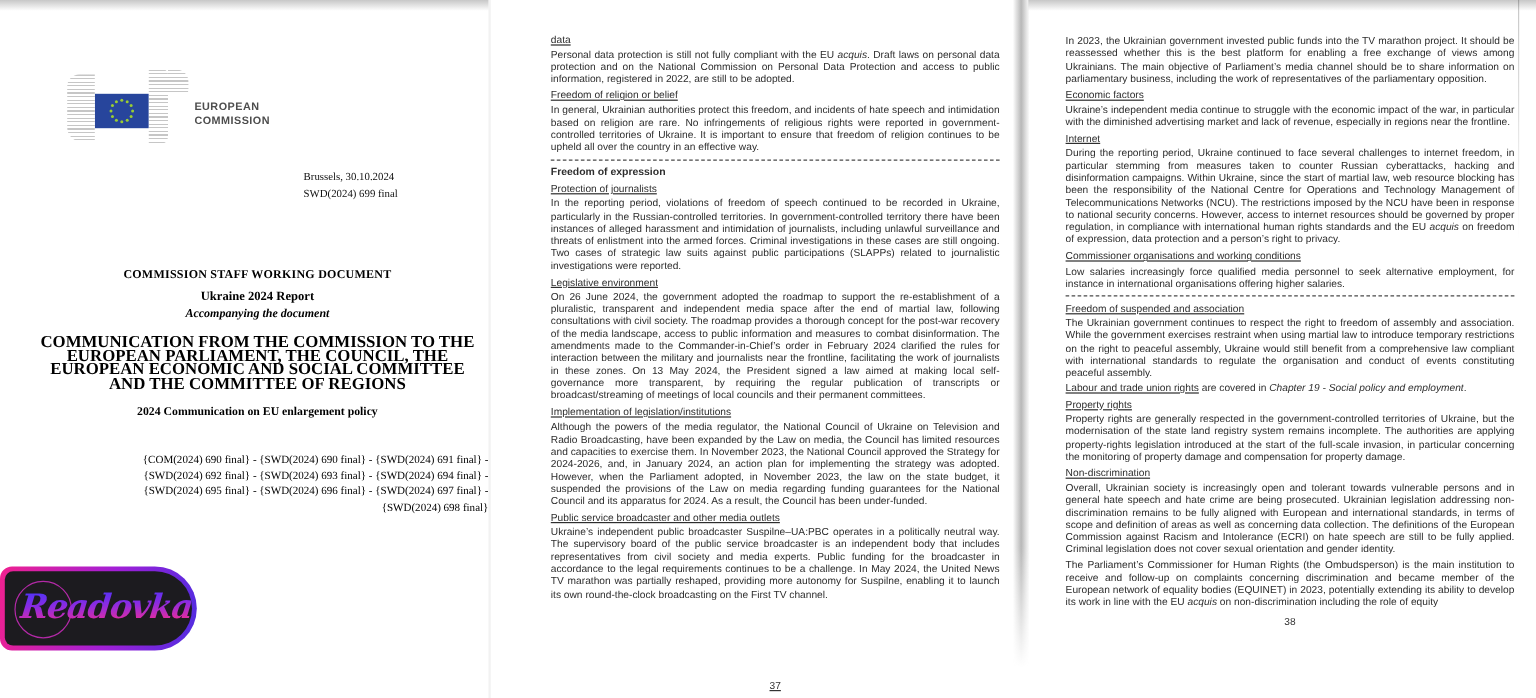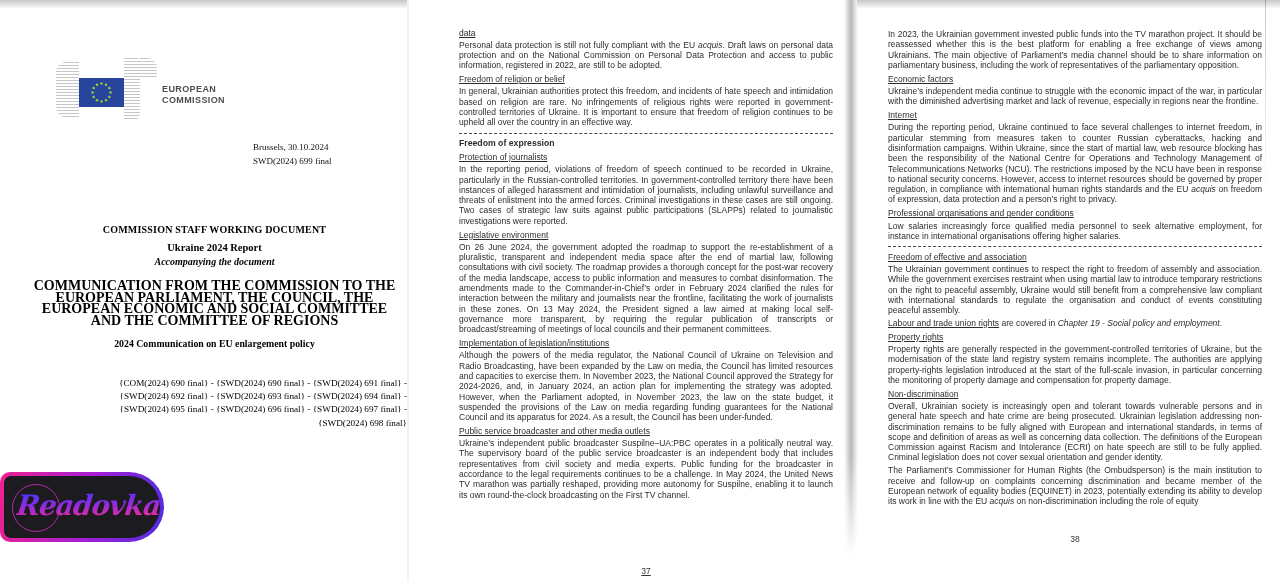--- a/index.html
+++ b/index.html
@@ -44,21 +44,21 @@
   #page38{left:888px;padding-top:27px;}
   .blk-h{text-decoration:underline;text-align:left;margin:3.5px 0 1px;}
   .blk-hb{font-weight:bold;text-align:left;font-size:8.7px;margin:4.5px 0 1px;}
   .blk-p{margin:2px 0 2.5px;}
   .blk-sep{height:0;border-top:1px dashed #4a4a4a;margin:5px 0 4.5px;}
   .sg-i{font-style:italic;}
   .sg-u{text-decoration:underline;}
   .page-num{position:absolute;width:374px;text-align:center;font-size:8.5px;color:#333;
             font-family:"Liberation Sans",sans-serif;}
   #p37-num{left:459px;top:566px;text-decoration:underline;}
-  #p38-num{left:888px;top:534px;}
+  #p38-num{left:888px;top:513px;}
 
   
   #readovka{position:absolute;left:0;top:472px;width:164px;height:70px;
             background:linear-gradient(100deg,#f0218f 0%,#a21fd6 55%,#4f2de0 100%);
             border-radius:10px 35px 35px 10px;padding:0;}
   #readovka-inner{position:absolute;left:4px;top:4px;right:4px;bottom:4px;background:#1c1b1f;
                   border-radius:7px 31px 31px 7px;overflow:hidden;}
   #readovka-circle{position:absolute;left:8px;top:8px;width:46px;height:46px;border-radius:50%;
                    border:1.5px solid rgba(204,44,190,.85);}
   #readovka-text{position:absolute;left:13px;top:13px;font-family:"DejaVu Serif",serif;
@@ -143,24 +143,24 @@
       <div class="blk-p"><span class="sg-n">Ukraine’s independent public broadcaster Suspilne–UA:PBC operates in a politically neutral way. The supervisory board of the public service broadcaster is an independent body that includes representatives from civil society and media experts. Public funding for the broadcaster in accordance to the legal requirements continues to be a challenge. In May 2024, the United News TV marathon was partially reshaped, providing more autonomy for Suspilne, enabling it to launch its own round-the-clock broadcasting on the First TV channel.</span></div>
     </section>
   <div id="p37-num" class="page-num">37</div>
 
   <section id="page38" class="page">
       <div class="blk-p"><span class="sg-n">In 2023, the Ukrainian government invested public funds into the TV marathon project. It should be reassessed whether this is the best platform for enabling a free exchange of views among Ukrainians. The main objective of Parliament’s media channel should be to share information on parliamentary business, including the work of representatives of the parliamentary opposition.</span></div>
       <div class="blk-h">Economic factors</div>
       <div class="blk-p"><span class="sg-n">Ukraine’s independent media continue to struggle with the economic impact of the war, in particular with the diminished advertising market and lack of revenue, especially in regions near the frontline.</span></div>
       <div class="blk-h">Internet</div>
       <div class="blk-p"><span class="sg-n">During the reporting period, Ukraine continued to face several challenges to internet freedom, in particular stemming from measures taken to counter Russian cyberattacks, hacking and disinformation campaigns. Within Ukraine, since the start of martial law, web resource blocking has been the responsibility of the National Centre for Operations and Technology Management of Telecommunications Networks (NCU). The restrictions imposed by the NCU have been in response to national security concerns. However, access to internet resources should be governed by proper regulation, in compliance with international human rights standards and the EU </span><span class="sg-i">acquis</span><span class="sg-n"> on freedom of expression, data protection and a person’s right to privacy.</span></div>
-      <div class="blk-h">Professional organisations and gender conditions</div>
+      <div class="blk-h">Commissioner organisations and working conditions</div>
       <div class="blk-p"><span class="sg-n">Low salaries increasingly force qualified media personnel to seek alternative employment, for instance in international organisations offering higher salaries.</span></div>
       <div class="blk-sep"></div>
-      <div class="blk-h">Freedom of effective and association</div>
+      <div class="blk-h">Freedom of suspended and association</div>
       <div class="blk-p"><span class="sg-n">The Ukrainian government continues to respect the right to freedom of assembly and association. While the government exercises restraint when using martial law to introduce temporary restrictions on the right to peaceful assembly, Ukraine would still benefit from a comprehensive law compliant with international standards to regulate the organisation and conduct of events constituting peaceful assembly.</span></div>
       <div class="blk-p"><span class="sg-u">Labour and trade union rights</span><span class="sg-n"> are covered in </span><span class="sg-i">Chapter 19 - Social policy and employment</span><span class="sg-n">.</span></div>
       <div class="blk-h">Property rights</div>
       <div class="blk-p"><span class="sg-n">Property rights are generally respected in the government-controlled territories of Ukraine, but the modernisation of the state land registry system remains incomplete. The authorities are applying property-rights legislation introduced at the start of the full-scale invasion, in particular concerning the monitoring of property damage and compensation for property damage.</span></div>
       <div class="blk-h">Non-discrimination</div>
       <div class="blk-p"><span class="sg-n">Overall, Ukrainian society is increasingly open and tolerant towards vulnerable persons and in general hate speech and hate crime are being prosecuted. Ukrainian legislation addressing non-discrimination remains to be fully aligned with European and international standards, in terms of scope and definition of areas as well as concerning data collection. The definitions of the European Commission against Racism and Intolerance (ECRI) on hate speech are still to be fully applied. Criminal legislation does not cover sexual orientation and gender identity.</span></div>
       <div class="blk-p"><span class="sg-n">The Parliament’s Commissioner for Human Rights (the Ombudsperson) is the main institution to receive and follow-up on complaints concerning discrimination and became member of the European network of equality bodies (EQUINET) in 2023, potentially extending its ability to develop its work in line with the EU </span><span class="sg-i">acquis</span><span class="sg-n"> on non-discrimination including the role of equity</span></div>
     </section>
   <div id="p38-num" class="page-num">38</div>
 

